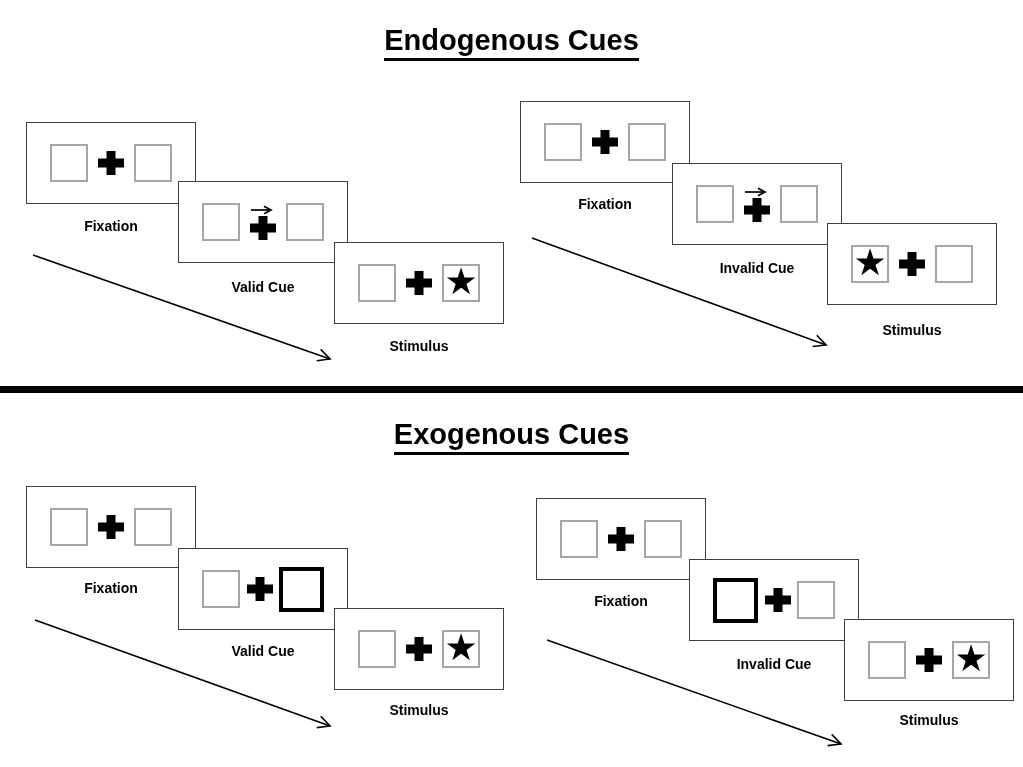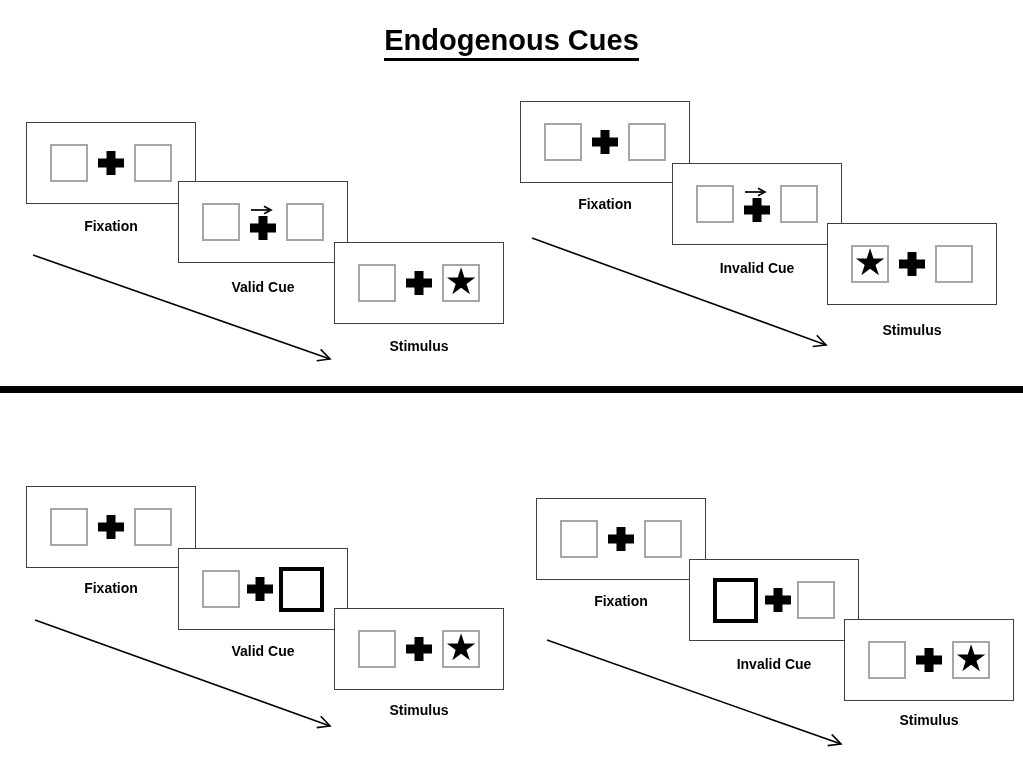--- a/index.html
+++ b/index.html
@@ -28,20 +28,23 @@
   .plabel{position:absolute;width:170px;text-align:center;font-weight:bold;font-size:14px;}
   .arrows{position:absolute;left:0;top:0;pointer-events:none;}
 </style>
 </head>
 <body>
 
 <div id="canvas">
 
   <div class="title" style="top:24px;">
     <span>Endogenous Cues</span>
+  </div>
+  <div class="title" style="top:418px;">
+    <span>Exogenous Cues</span>
   </div>
 
   <div class="divider"></div>
 
   <div class="panel" style="left:26px;top:122px;">
     <div class="sq"></div>
     <div class="plus"></div>
     <div class="sq"></div>
   </div>
   <div class="plabel" style="left:26px;top:218px;">Fixation</div>

